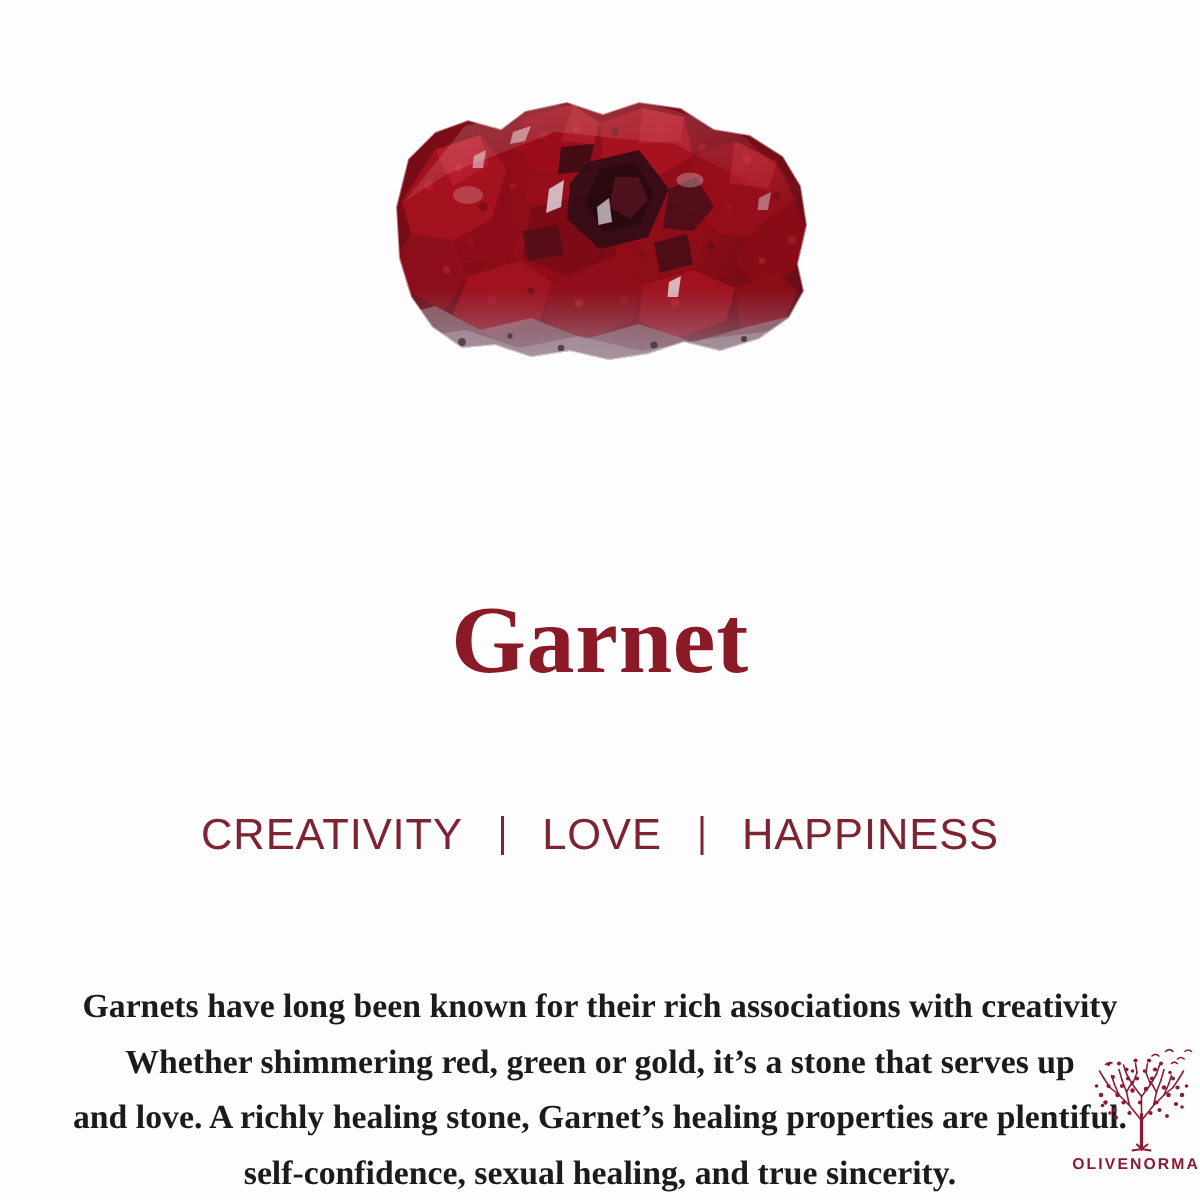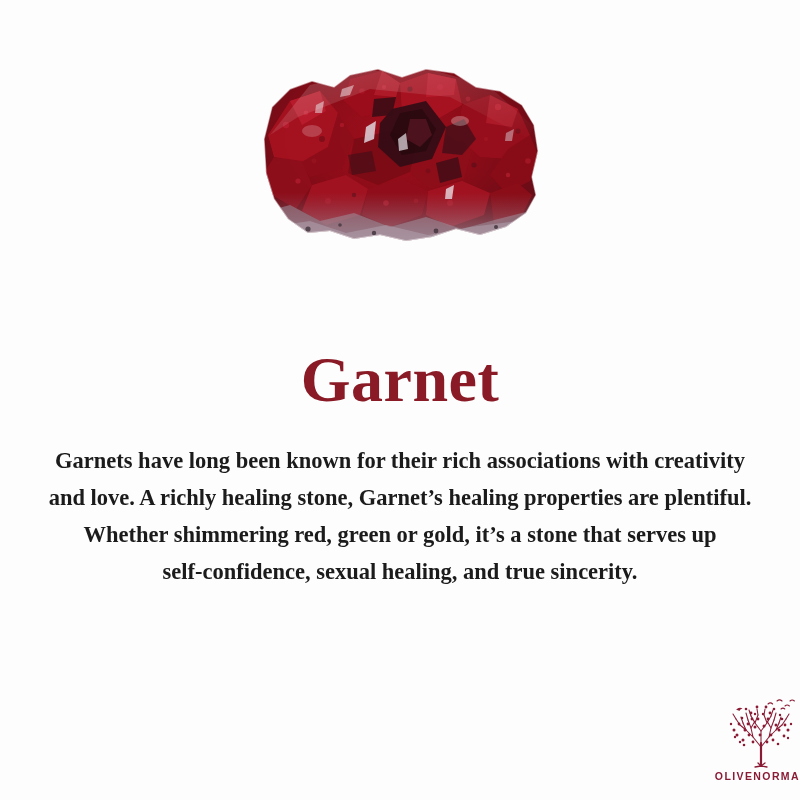--- a/index.html
+++ b/index.html
@@ -16,20 +16,21 @@
   }
 
   .card {
     position: relative;
     width: 800px;
     height: 800px;
     background: #fdfdfd;
     display: flex;
     flex-direction: column;
     align-items: center;
+    gap: 48px;
   }
 
   
   .stone-wrap {
     position: relative;
     width: 800px;
     height: 300px;
     display: flex;
     align-items: center;
     justify-content: center;
@@ -238,25 +239,32 @@
 
       <path d="M14 96 L22 64 L40 46 L62 38 L84 44 L100 32 L128 26 L152 34 L176 26
                L204 30 L226 44 L250 48 L272 62 L284 82 L288 108 L282 134 L286 152
                L276 170 L256 184 L230 192 L206 186 L182 194 L156 198 L130 192
                L104 196 L80 188 L58 190 L38 176 L24 156 L16 130 Z" fill="none" stroke="#fdfdfd" stroke-width="1.4" opacity=".5"></path>
     </svg>
   </div>
 
   <h1 class="title">Garnet</h1>
 
+  <div class="subtitle">
+    <span class="kw">CREATIVITY</span>
+    <span class="sep"></span>
+    <span class="kw">LOVE</span>
+    <span class="sep"></span>
+    <span class="kw">HAPPINESS</span>
+  </div>
 
   <div class="body-copy">
     <span class="ln">Garnets have long been known for their rich associations with creativity</span>
+    <span class="ln">Whether shimmering red, green or gold, it’s a stone that serves up</span>
     <span class="ln">and love. A richly healing stone, Garnet’s healing properties are plentiful.</span>
-    <span class="ln">Whether shimmering red, green or gold, it’s a stone that serves up</span>
     <span class="ln">self-confidence, sexual healing, and true sincerity.</span>
   </div>
 
   <div class="logo">
     <svg class="logo-mark" viewBox="0 0 78 72" aria-hidden="true">
       <g stroke="#8a1b35" stroke-width="1.05" fill="none" stroke-linecap="round">
 
         <path d="M39 69 L39 46" stroke-width="2.2"></path>
         <path d="M39 69 L33 70 M39 69 L45 70 M39 69 L36 66 M39 69 L43 66" stroke-width="1.3"></path>
 

